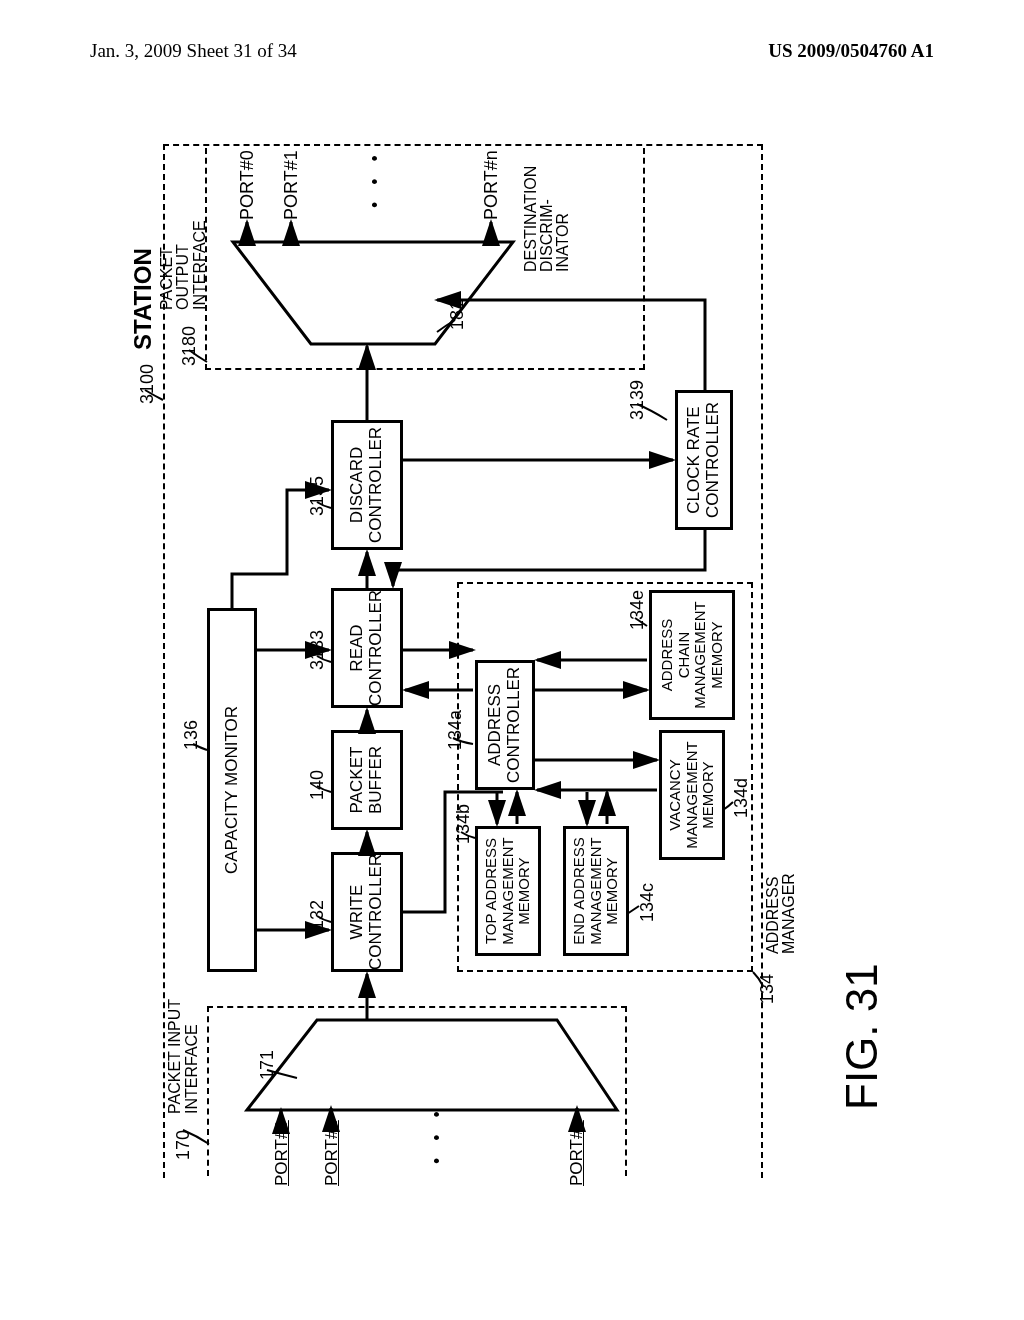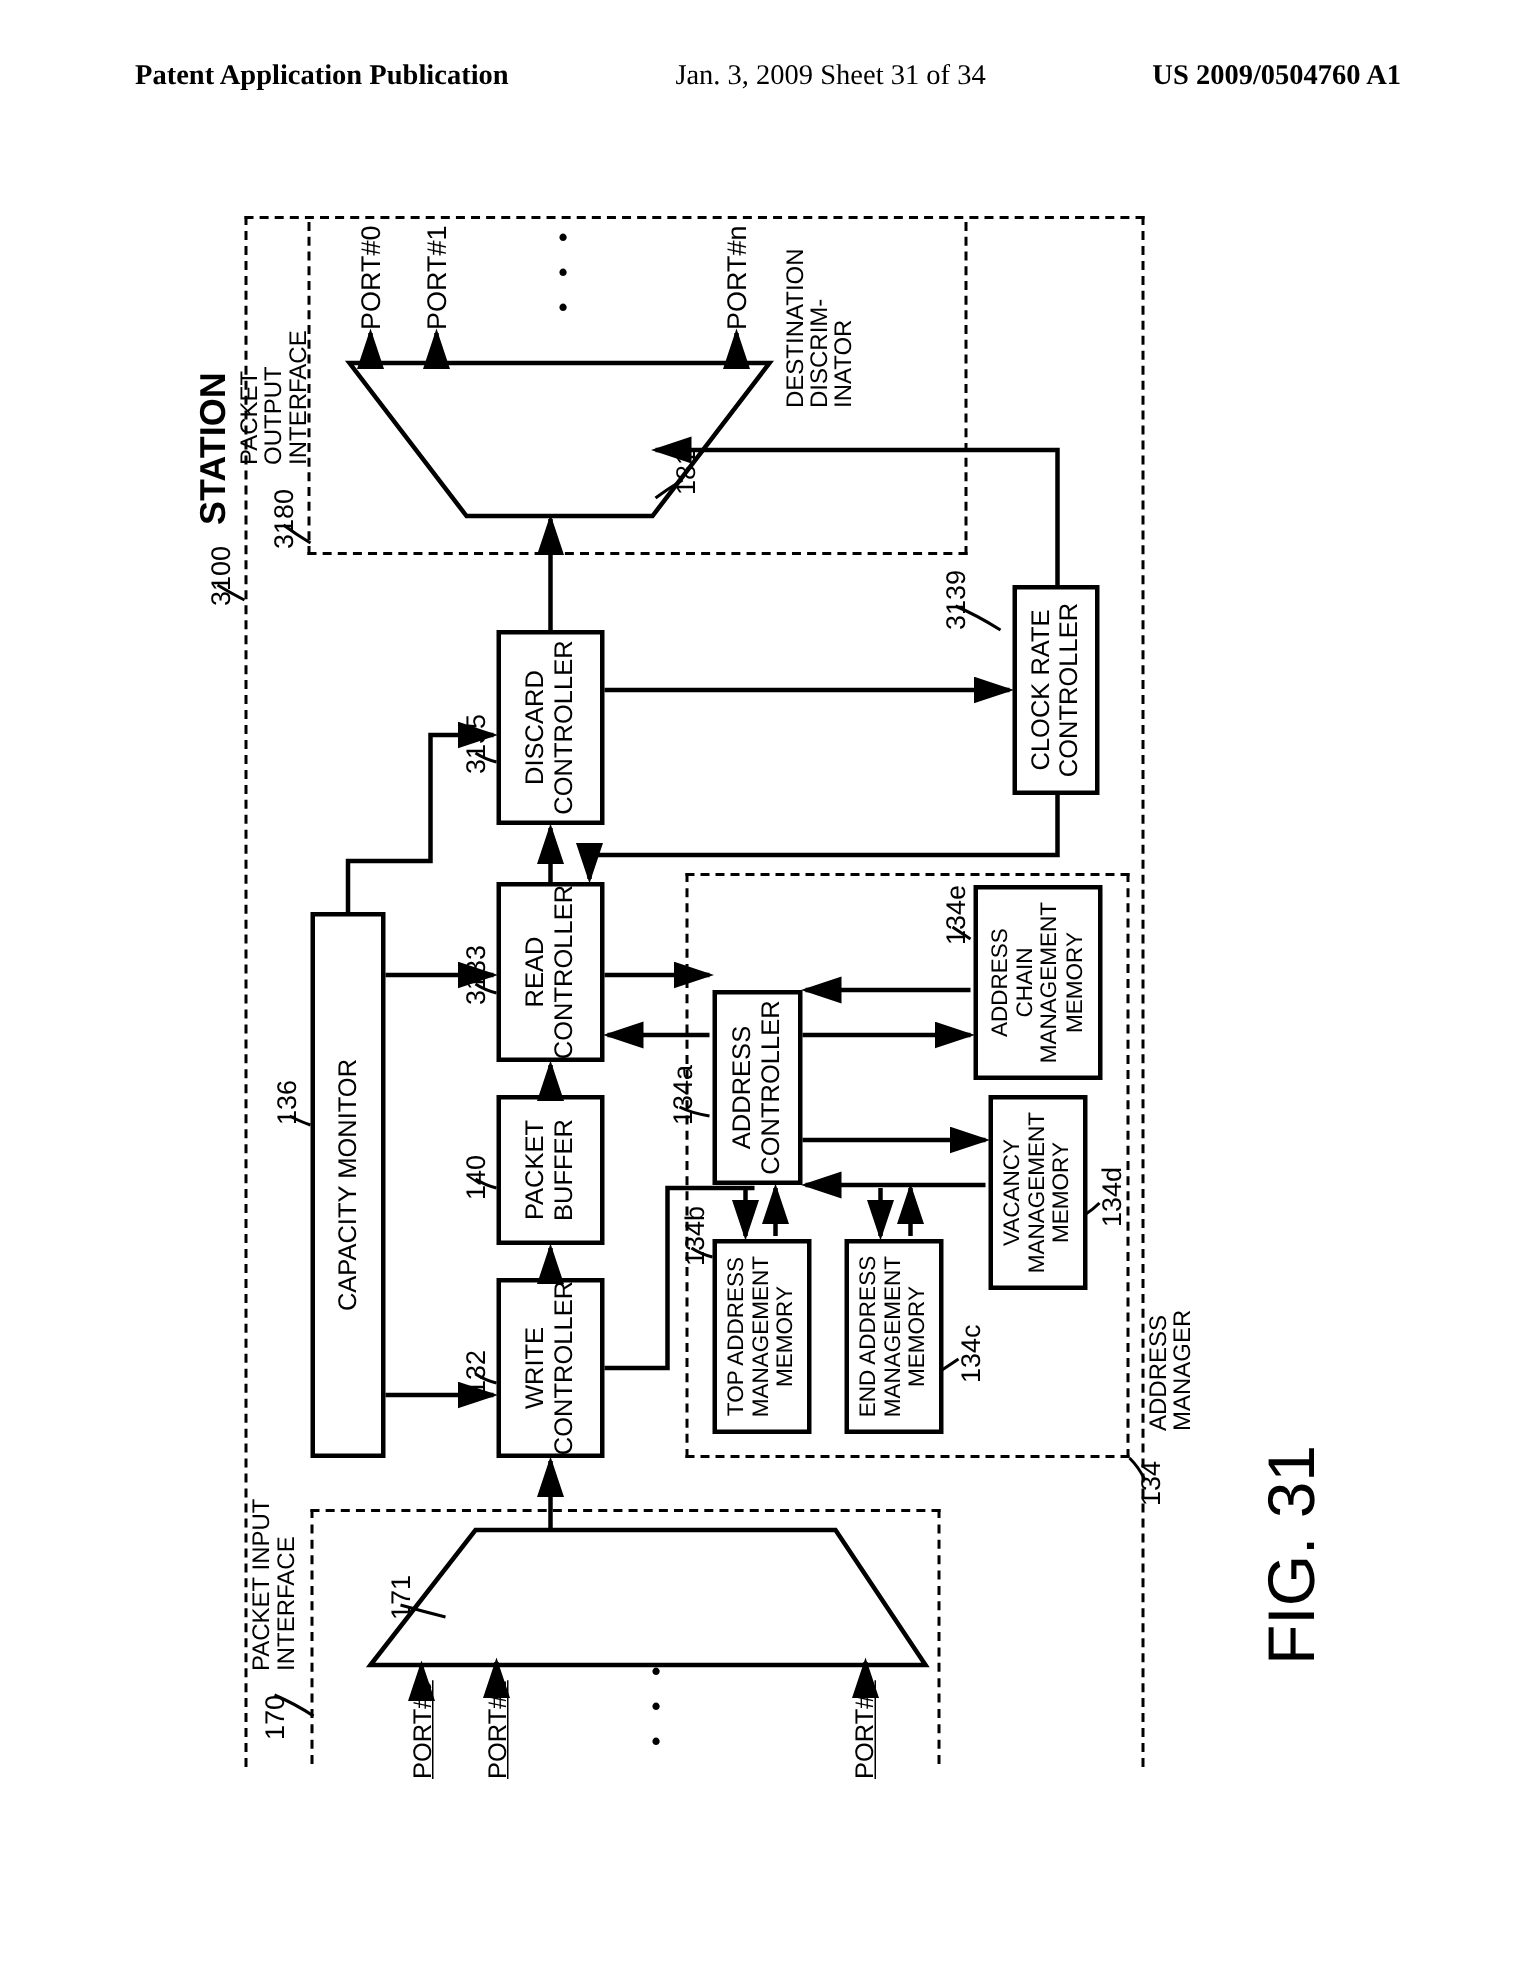--- a/index.html
+++ b/index.html
@@ -70,21 +70,20 @@
     position: absolute;
     left: 0; top: 0;
     width: 1060px; height: 830px;
     overflow: visible;
   }
 </style>
 </head>
 <body>
 
 <div class="header">
-  <span class="left">Patent Application Publication</span>
   <span class="center">Jan. 3, 2009  Sheet 31 of 34</span>
   <span class="right">US 2009/0504760 A1</span>
 </div>
 
 <div class="page-area">
 <div class="diagram">
 
   <div class="dashgroup" style="left:12px; top:66px; width:1034px; height:600px; border-left:none;"></div>
   <div class="label bold" style="left:840px; top:32px; font-size:24px;">STATION</div>
   <div class="label" style="left:786px; top:40px;">3100</div>

